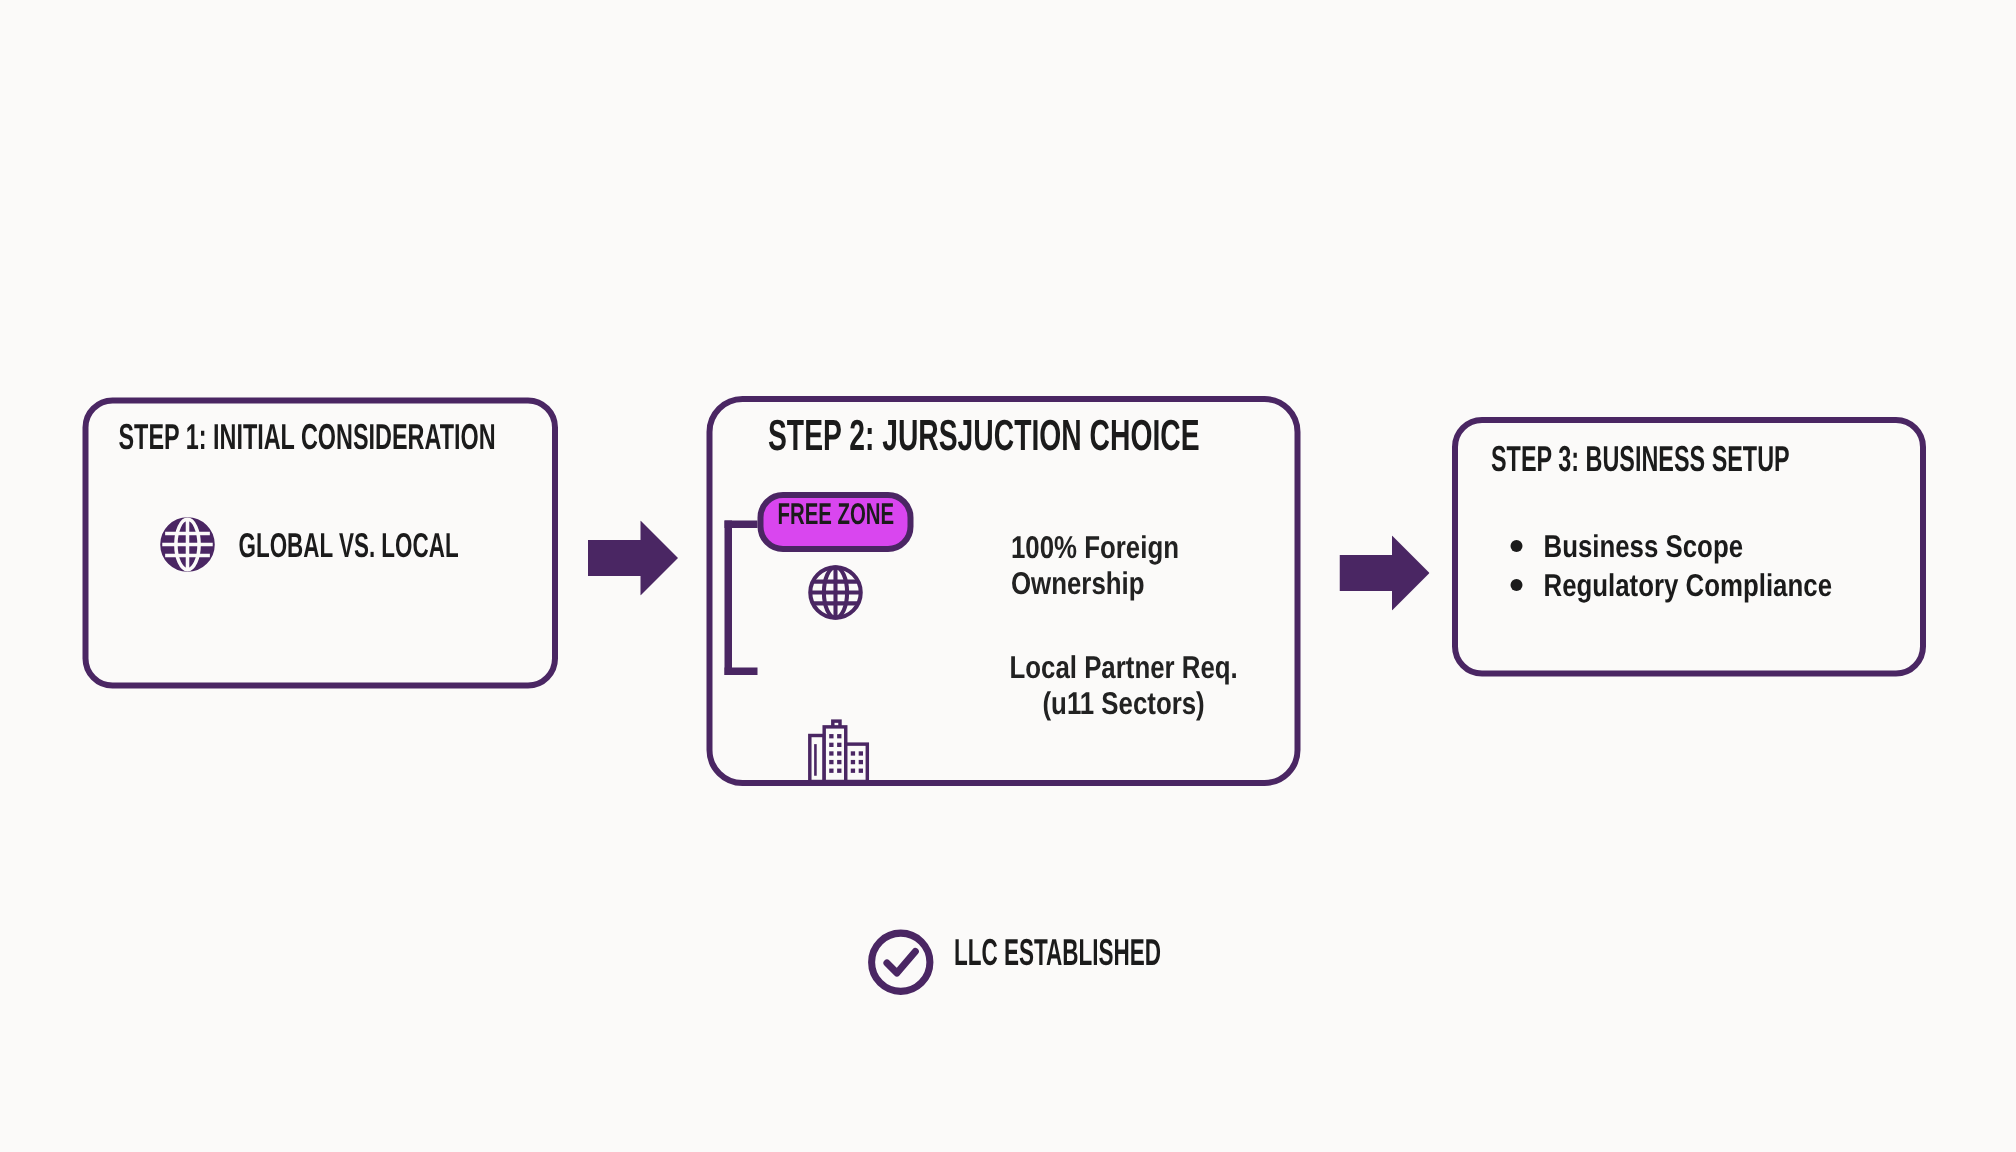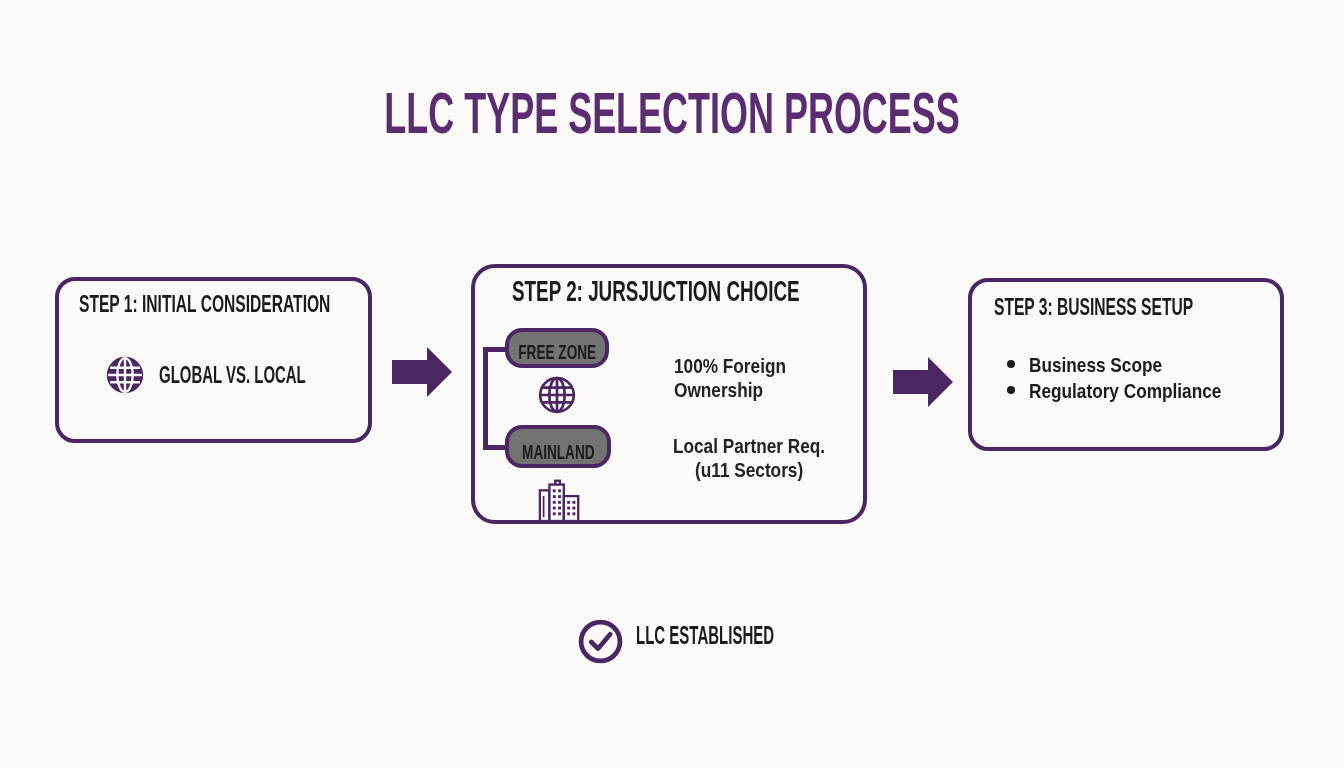--- a/index.html
+++ b/index.html
@@ -7,51 +7,48 @@
     position:relative;width:1344px;height:768px;overflow:hidden;
     background:#fbfaf9;font-family:"Liberation Sans",sans-serif;color:#1b1b1b;
   }
   .abs{position:absolute;}
   
   .cond{display:inline-block;transform:scaleX(0.65);transform-origin:0 50%;white-space:nowrap;font-weight:bold;}
   .cond-c{display:inline-block;transform:scaleX(0.62);transform-origin:50% 50%;white-space:nowrap;font-weight:bold;}
   .cond-mid{display:inline-block;transform:scaleX(0.82);transform-origin:0 0;white-space:nowrap;font-weight:bold;}
   .title-row{left:0;right:0;top:84px;text-align:center;font-size:58px;line-height:1;color:#5b2c71;letter-spacing:0;}
   .stepbox{border:4px solid #4a2663;border-radius:20px;background:transparent;box-sizing:border-box;overflow:hidden;}
-  .box1{left:55px;top:277px;width:317px;height:166px;}
+  .box1{left:55px;top:265px;width:317px;height:194px;}
   .box2{left:471px;top:264px;width:396px;height:260px;border-radius:24px;}
   .box3{left:968px;top:278px;width:316px;height:173px;}
   .boxheader{font-size:24px;line-height:1.1;color:#1b1b1b;}
   .boxheader2{font-size:29px;line-height:1.1;color:#1b1b1b;}
   .step1-row{left:46px;top:74px;display:flex;align-items:center;gap:14px;}
   .step1-label{font-size:23px;}
   .bracket{left:8px;top:79px;width:22px;height:103px;border-left:5px solid #4a2663;border-top:5px solid #4a2663;border-bottom:5px solid #4a2663;box-sizing:border-box;}
-  .pill{border:4px solid #4a2663;border-radius:17px;box-sizing:border-box;display:flex;align-items:flex-end;justify-content:center;background:#737373;}
+  .pill{border:4px solid #4a2663;border-radius:17px;box-sizing:border-box;display:flex;align-items:flex-start;justify-content:center;background:#d946ef;}
   .pill1{left:30px;top:60px;width:104px;height:40px;}
   .pill2{left:30px;top:157px;width:106px;height:43px;}
   .pill-label{font-size:20px;transform:scaleX(0.68);transform-origin:50% 50%;display:inline-block;white-space:nowrap;font-weight:bold;}
   .note{font-size:21px;line-height:24px;color:#222;margin-left:31px;}
   .note1{left:168px;top:86px;}
   .note2{left:167px;top:166px;}
   .note .line2{text-align:center;}
   .bullets{left:35px;top:70px;}
   .bullet-row{display:flex;align-items:flex-start;height:26px;text-align:right;}
   .bullet-dot{width:8px;height:8px;border-radius:50%;background:#1b1b1b;margin:8px 14px 0 0;flex:none;}
   .bullet-text{font-size:21px;line-height:25px;}
   .footer-label{left:636px;top:622px;font-size:25px;line-height:1.1;color:#1b1b1b;}
   svg{display:block;}
 </style>
 </head>
 <body>
 
 <div class="canvas">
 
-  <div class="abs title-row">
-    <span class="cond-c">LLC TYPE SELECTION PROCESS</span>
-  </div>
 
   <div class="abs stepbox box1">
     <div class="abs boxheader" style="left:20px;top:10px;">
       <span class="cond">STEP 1: INITIAL CONSIDERATION</span>
     </div>
     <div class="abs step1-row">
       <span>
         <svg width="40" height="40" viewBox="0 0 44 44">
           <circle cx="22" cy="22" r="18.5" fill="#4a2663" stroke="#4a2663" stroke-width="3"></circle>
           <g stroke="#fbfaf9" stroke-width="2.6" fill="none">
@@ -90,23 +87,20 @@
           <circle cx="22" cy="22" r="18.5"></circle>
           <line x1="3.5" y1="22" x2="40.5" y2="22"></line>
           <line x1="5.6" y1="14" x2="38.4" y2="14"></line>
           <line x1="5.6" y1="30" x2="38.4" y2="30"></line>
           <ellipse cx="22" cy="22" rx="8.5" ry="18.5"></ellipse>
           <line x1="22" y1="3.5" x2="22" y2="40.5"></line>
         </g>
       </svg>
     </div>
 
-    <div class="abs pill pill2">
-      <span class="pill-label">MAINLAND</span>
-    </div>
 
     <div class="abs" style="left:62px;top:207px;">
       <svg width="46" height="46" viewBox="0 0 48 48">
         <g stroke="#4a2663" stroke-width="2.4" fill="#fbfaf9">
           <rect x="3" y="16" width="10" height="32"></rect>
           <rect x="19" y="6" width="5" height="8"></rect>
           <rect x="13" y="10" width="15" height="38"></rect>
           <rect x="28" y="22" width="15" height="26"></rect>
         </g>
         <g fill="#4a2663">

